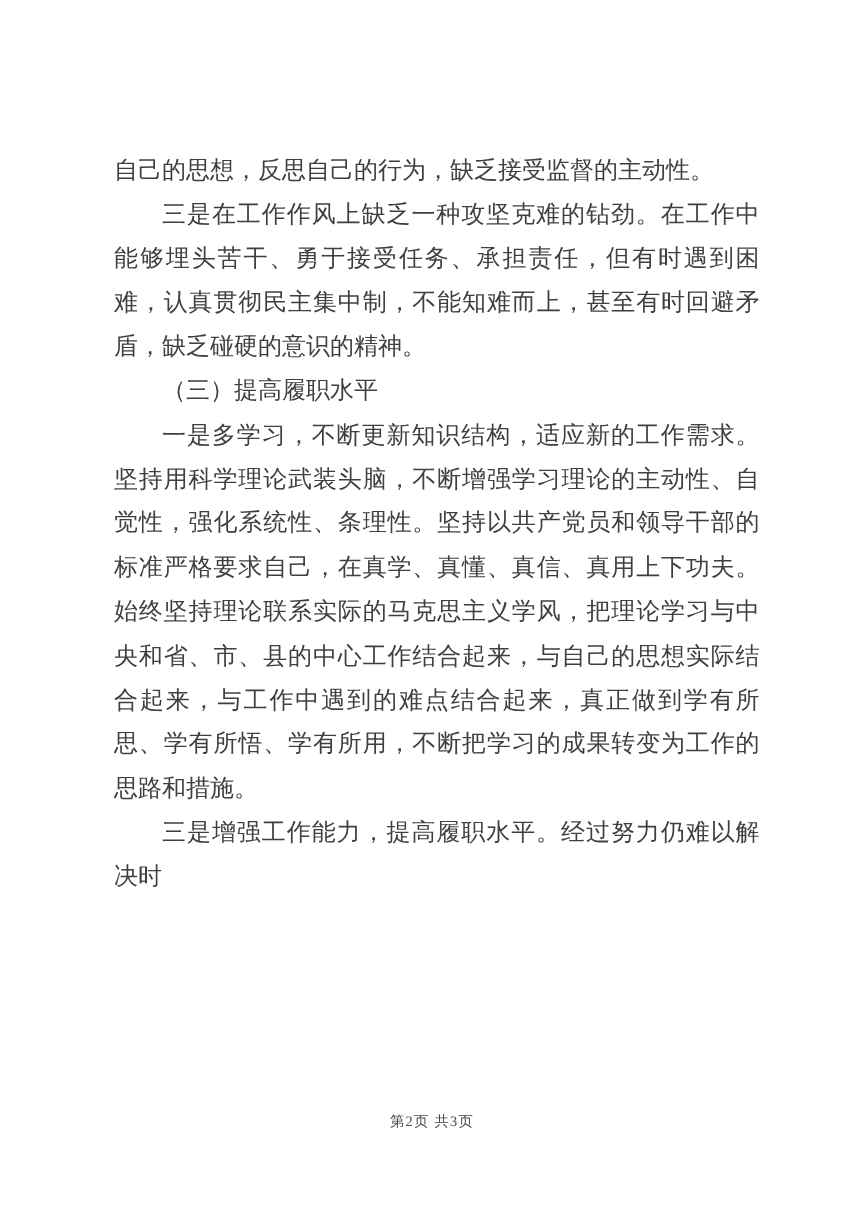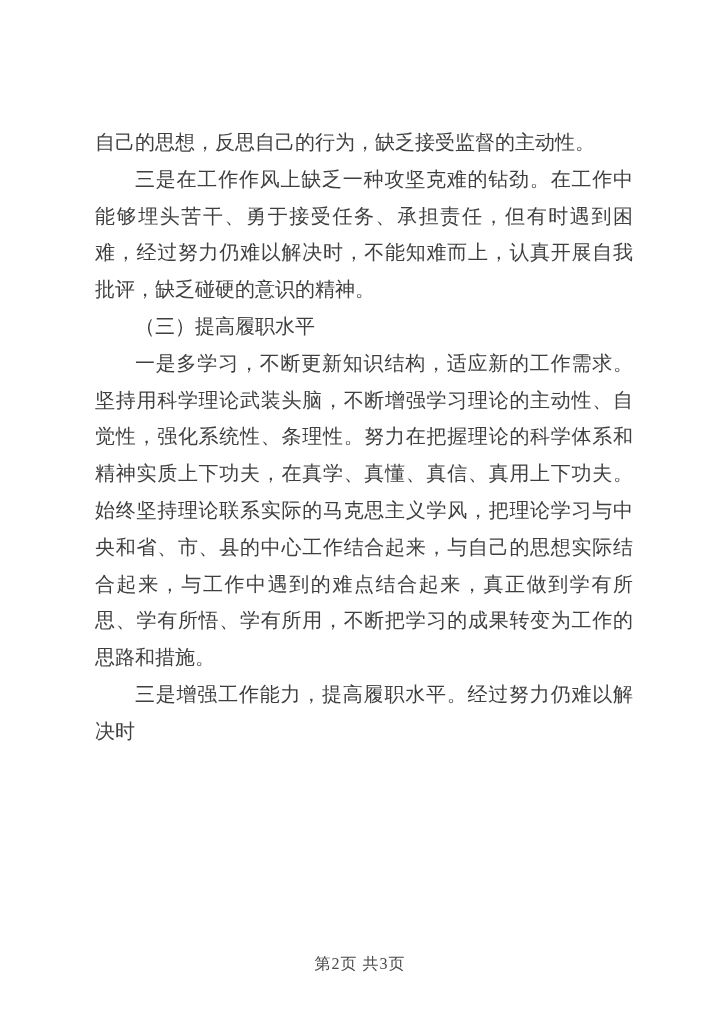--- a/index.html
+++ b/index.html
@@ -41,34 +41,33 @@
   }
   .doc-body p.indent {
     text-indent: 2em;
   }
   .page-footer {
     position: absolute;
     left: 0;
     top: 926px;
     width: 720px;
     text-align: center;
-    font-size: 16px;
+    font-size: 12px;
     color: #4a4a4a;
     letter-spacing: 1px;
-    margin-top: 28px;
   }
 </style>
 </head>
 <body>
 
 <div class="page">
 
   <div class="doc-body">
     <p>自己的思想，反思自己的行为，缺乏接受监督的主动性。</p>
-    <p class="indent">三是在工作作风上缺乏一种攻坚克难的钻劲。在工作中能够埋头苦干、勇于接受任务、承担责任，但有时遇到困难，经过努力仍难以解决时，不能知难而上，认真开展自我批评，缺乏碰硬的意识的精神。</p>
+    <p class="indent">三是在工作作风上缺乏一种攻坚克难的钻劲。在工作中能够埋头苦干、勇于接受任务、承担责任，但有时遇到困难，认真贯彻民主集中制，不能知难而上，甚至有时回避矛盾，缺乏碰硬的意识的精神。</p>
     <p class="indent">（三）提高履职水平</p>
-    <p class="indent">一是多学习，不断更新知识结构，适应新的工作需求。坚持用科学理论武装头脑，不断增强学习理论的主动性、自觉性，强化系统性、条理性。努力在把握理论的科学体系和精神实质上下功夫，在真学、真懂、真信、真用上下功夫。始终坚持理论联系实际的马克思主义学风，把理论学习与中央和省、市、县的中心工作结合起来，与自己的思想实际结合起来，与工作中遇到的难点结合起来，真正做到学有所思、学有所悟、学有所用，不断把学习的成果转变为工作的思路和措施。</p>
+    <p class="indent">一是多学习，不断更新知识结构，适应新的工作需求。坚持用科学理论武装头脑，不断增强学习理论的主动性、自觉性，强化系统性、条理性。坚持以共产党员和领导干部的标准严格要求自己，在真学、真懂、真信、真用上下功夫。始终坚持理论联系实际的马克思主义学风，把理论学习与中央和省、市、县的中心工作结合起来，与自己的思想实际结合起来，与工作中遇到的难点结合起来，真正做到学有所思、学有所悟、学有所用，不断把学习的成果转变为工作的思路和措施。</p>
     <p class="indent">三是增强工作能力，提高履职水平。经过努力仍难以解决时</p>
   </div>
 
   <div class="page-footer">第2页 共3页</div>
 
 </div>
 
 </body></html>

